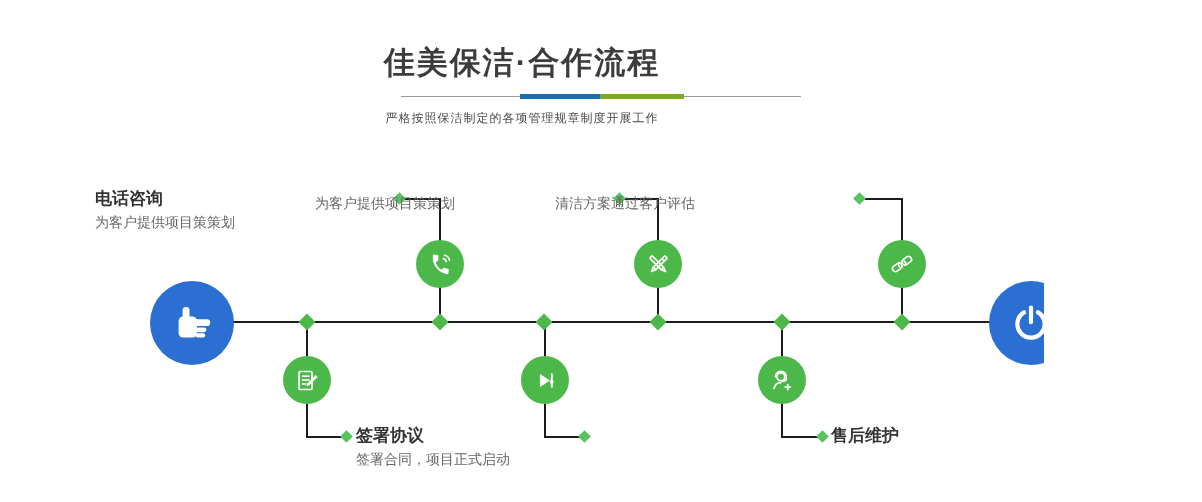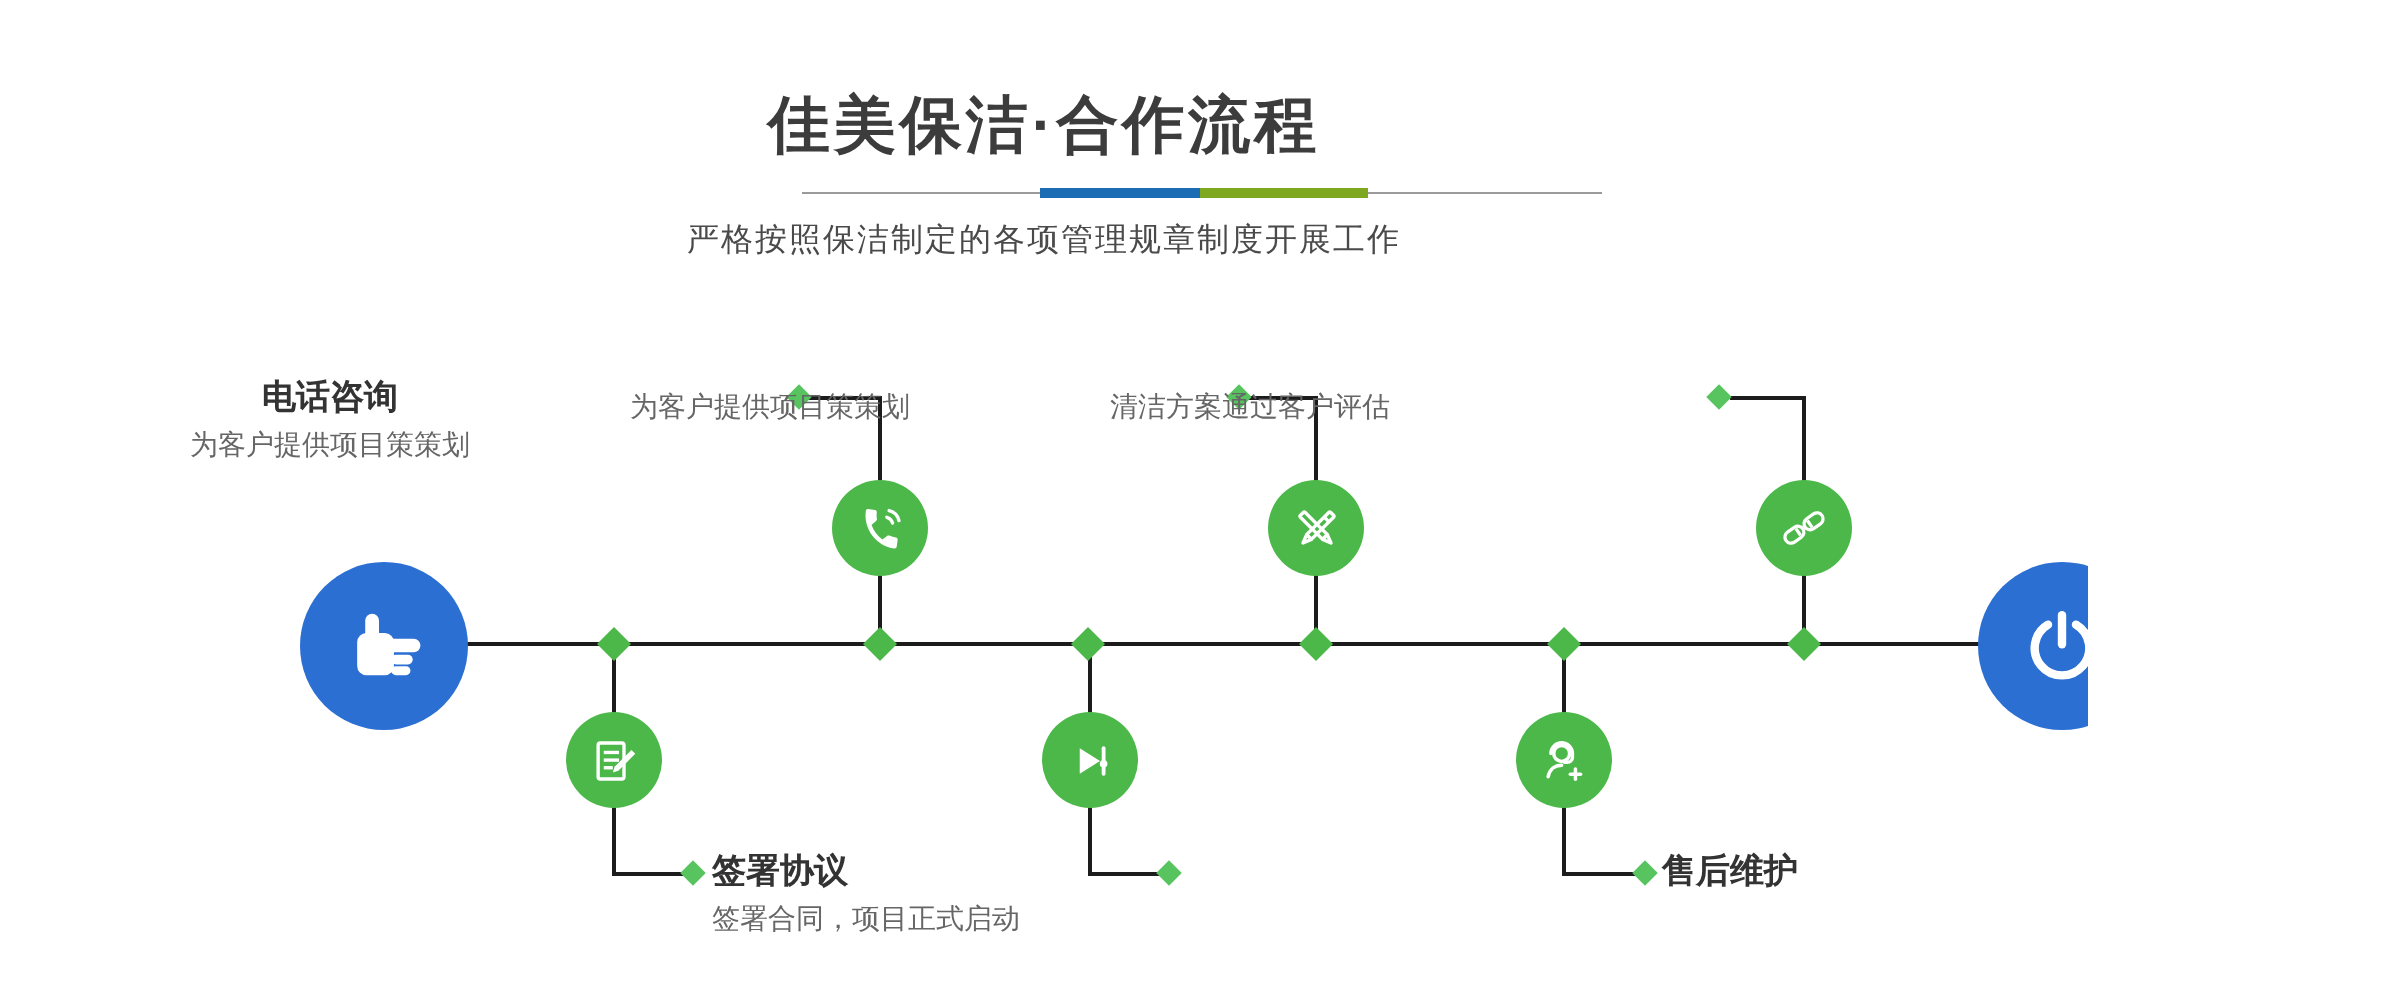--- a/index.html
+++ b/index.html
@@ -32,21 +32,21 @@
     top: 2px; left: 0; width: 100%; height: 1px;
     background: #9b9b9b;
   }
   .divider .seg { position: absolute; top: 0; height: 5px; }
   .divider .seg.blue  { left: 119px; width: 80px; background: var(--divider_blue, #1b6cb5); }
   .divider .seg.green { left: 199px; width: 84px; background: var(--divider_green, #7fa821); }
   .page-subtitle {
     position: absolute;
     top: 110px; left: 0; right: 0;
     text-align: center;
-    font-size: 16px;
+    font-size: 12px;
     color: #4a4a4a;
     letter-spacing: 1px;
   }
   
   .line { position: absolute; background: #1c1c1c; }
   .main-line { left: 192px; top: 321px; width: 839px; height: 2px; }
   .vline { width: 2px; }
   .hline { height: 2px; }
   
   .diamond {
@@ -59,21 +59,21 @@
   
   .circle {
     position: absolute;
     border-radius: 50%;
     display: flex; align-items: center; justify-content: center;
   }
   .circle.green { width: 48px; height: 48px; background: var(--accent_green, #4cb849); }
   .circle.blue  { width: 84px; height: 84px; background: var(--accent_blue, #2b6fd3); }
   
   .step-label { position: absolute; white-space: nowrap; }
-  .step-label.top { text-align: center; }
+  .step-label.top { text-align: left; }
   .step-label.bottom { text-align: left; }
   .step-title { font-size: 17px; font-weight: bold; color: #333; line-height: 19px; }
   .step-desc  { font-size: 14px; color: #666; margin-top: 6px; line-height: 16px; }
   svg { display: block; }
 </style>
 </head>
 <body>
 
 <div class="canvas">
 

